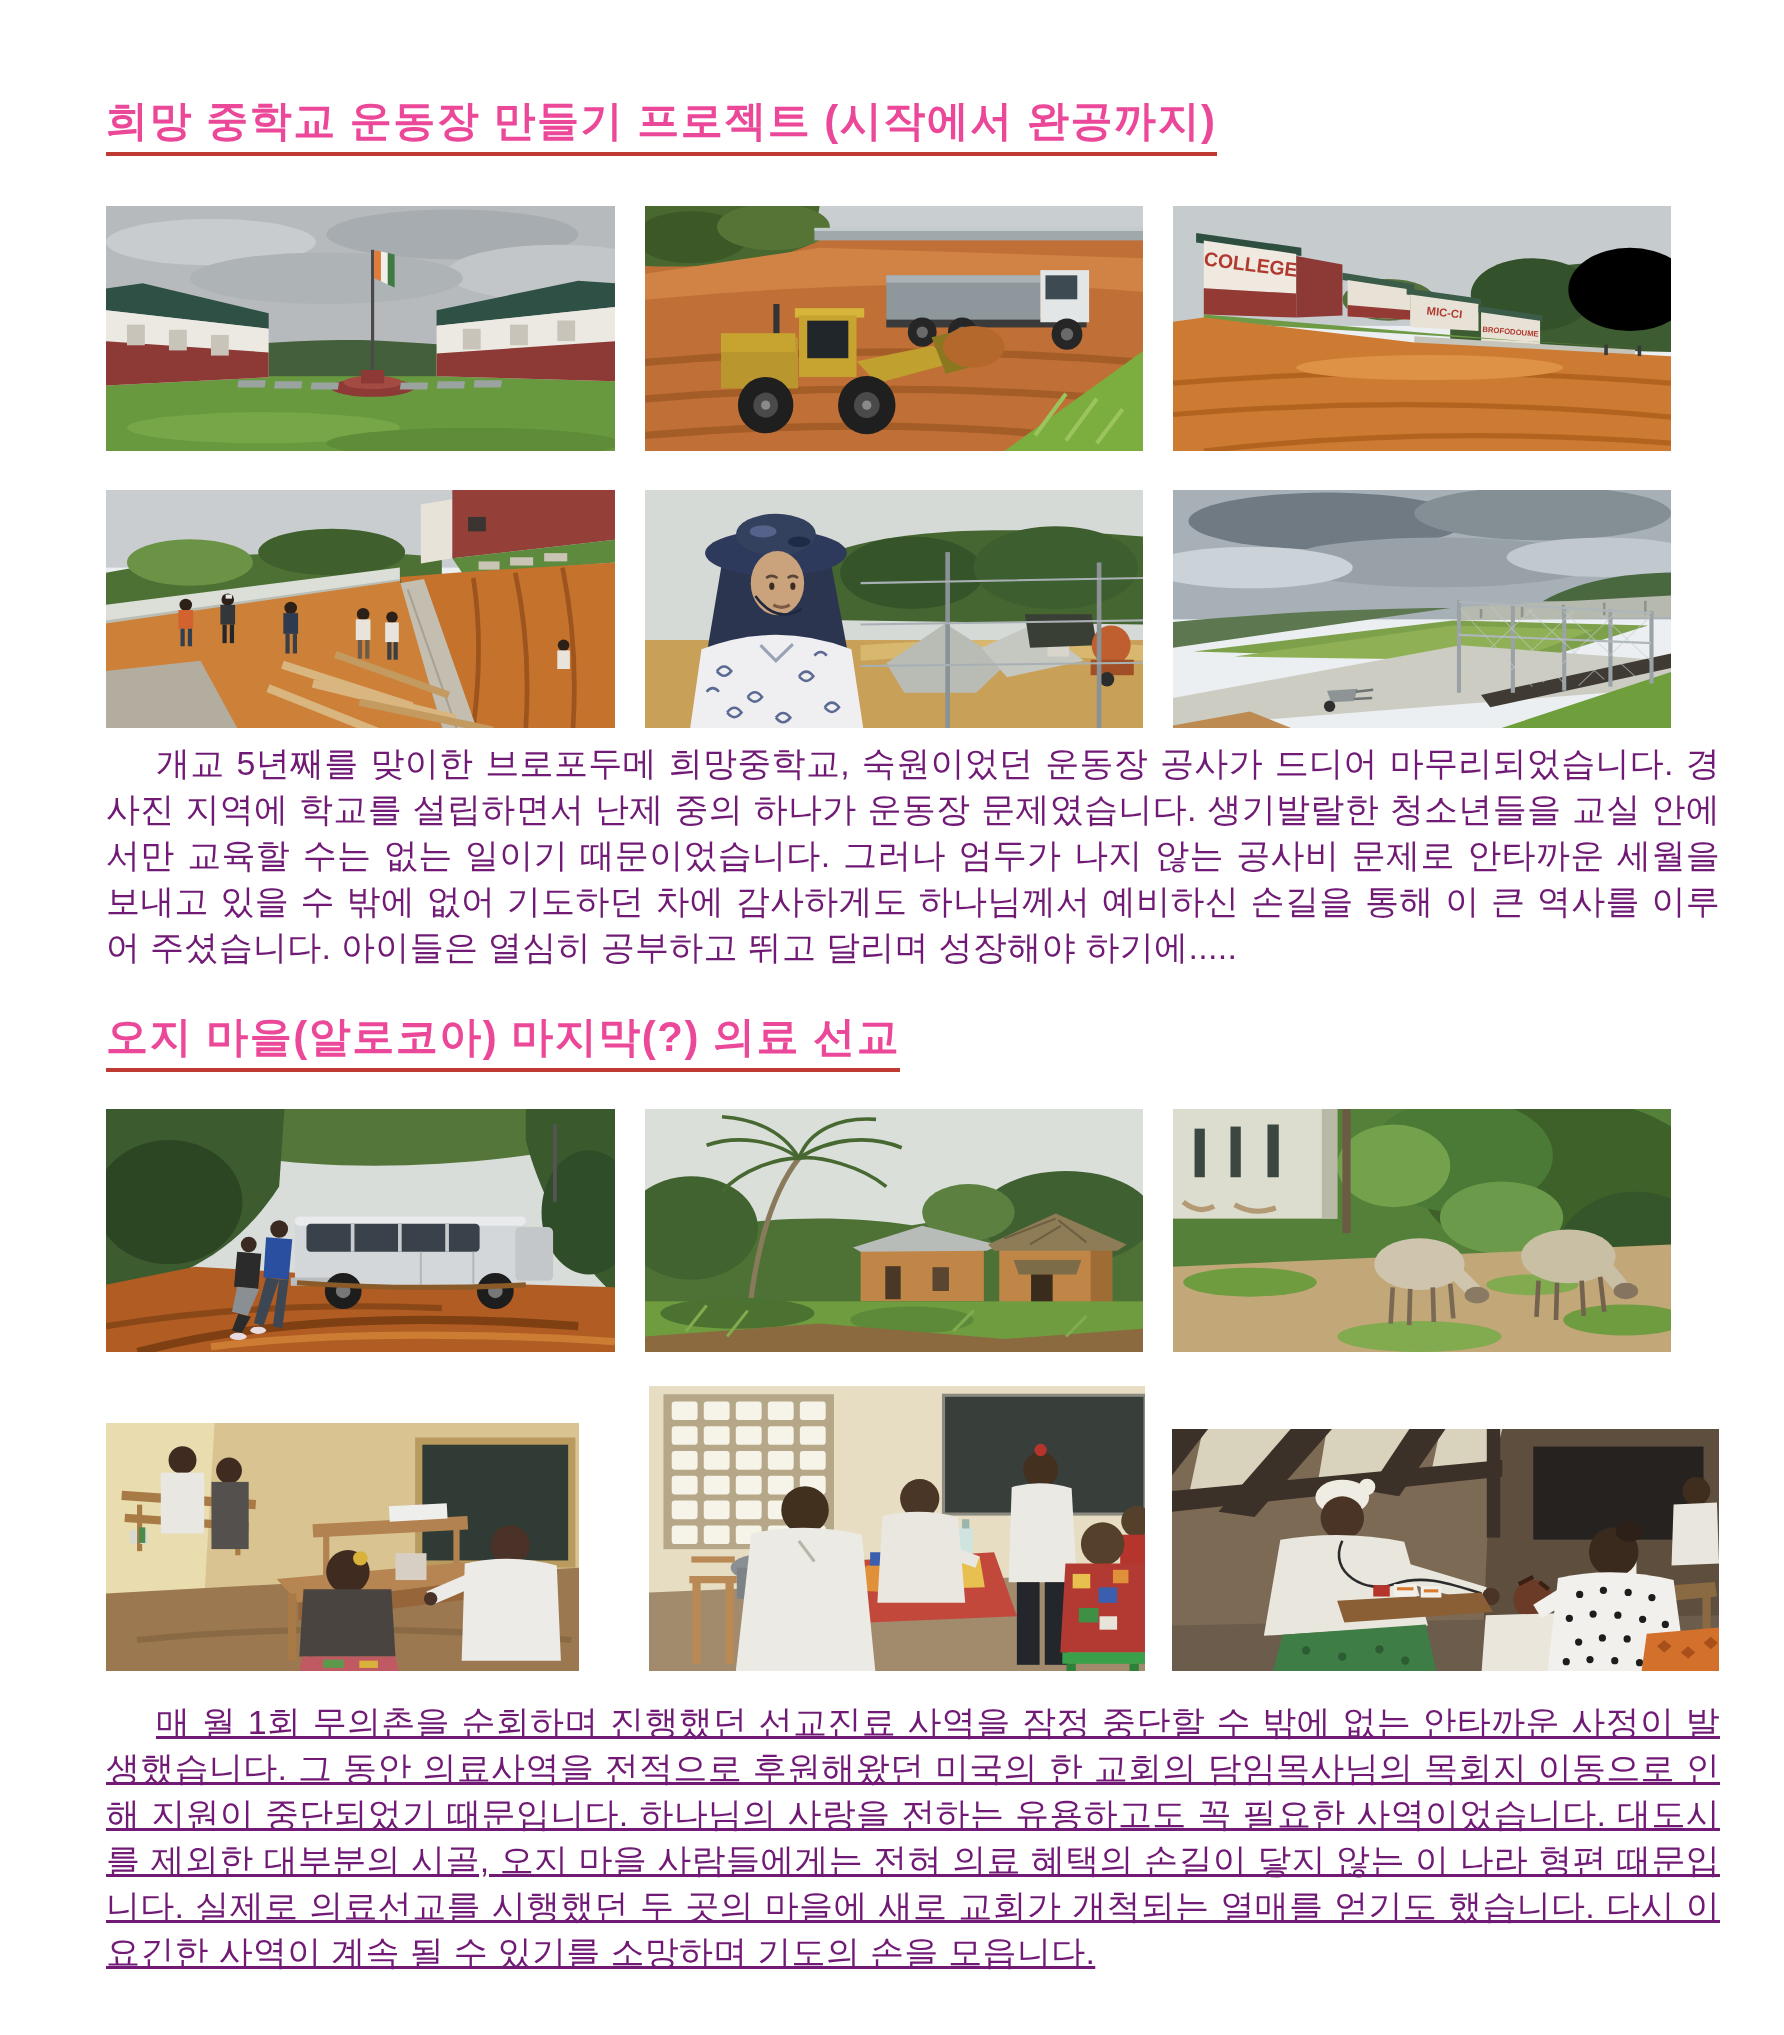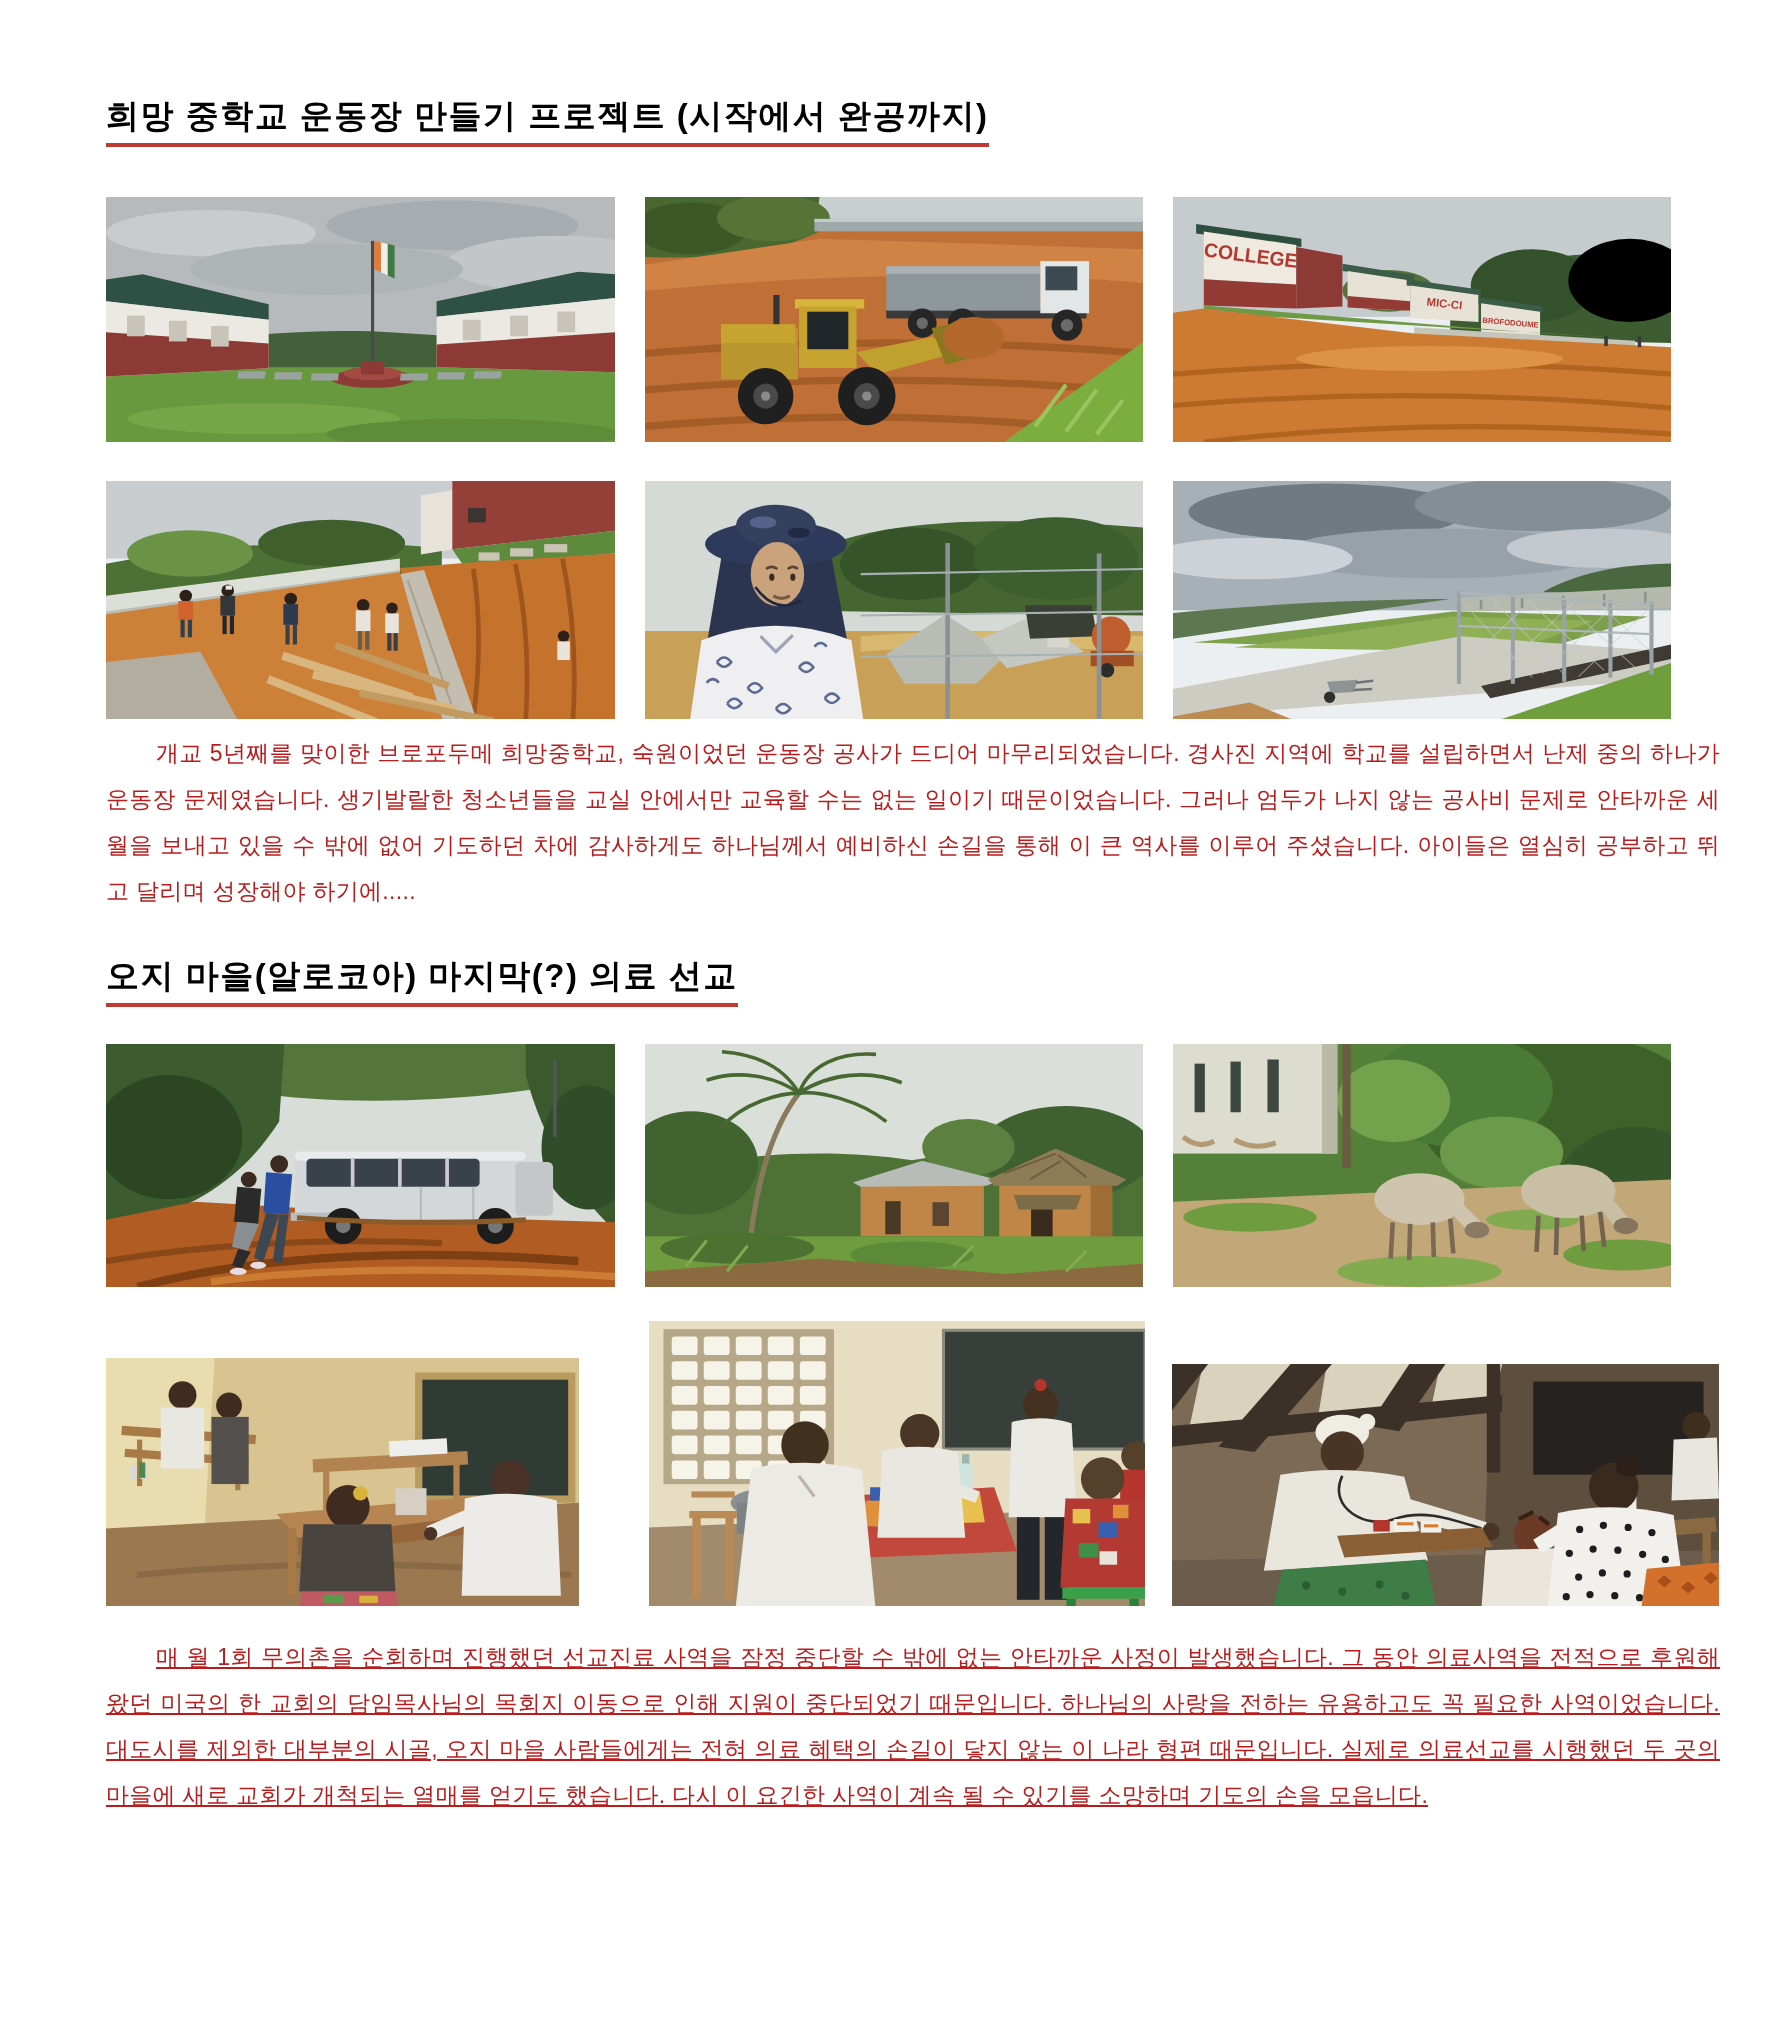--- a/index.html
+++ b/index.html
@@ -1,22 +1,22 @@
 <!DOCTYPE html>
 <html style="font-size:8.3px"><head>
 <meta charset="utf-8">
 <style>
   html,body{margin:0;padding:0;background:#ffffff;}
   body{width:1785px;height:2035px;font-family:"Liberation Sans","DejaVu Sans",sans-serif;color:#1c1c1c;position:relative;}
   .page{padding:98px 65px 0 106px;}
-  .heading{display:inline-block;font-size:33px;font-weight:bold;color:#000000;letter-spacing:1.5px;border-bottom:4.6px solid #bf3a33;padding-bottom:8.3px;line-height:1.1;}
+  .heading{display:inline-block;font-size:42px;font-weight:bold;color:#ec4899;letter-spacing:1.5px;border-bottom:4.6px solid #bf3a33;padding-bottom:8.3px;line-height:1.1;}
   .photo-row{display:flex;margin-top:0;}
   .photo{background:#eceff1;overflow:hidden;flex:none;}
   .photo svg{display:block;width:100%;height:100%;}
-  .para{font-size:23px;line-height:46px;text-align:justify;text-indent:50px;color:#b91c1c;letter-spacing:0.3px;}
+  .para{font-size:34px;line-height:46px;text-align:justify;text-indent:50px;color:#701a75;letter-spacing:0.3px;}
   
   #row-1{margin-top:50px;gap:30px;}
   #row-1 .photo{width:509px;height:245px;}
   #row-1 .photo:nth-child(2){width:498px;}
   #row-1 .photo:nth-child(3){width:498px;}
   #row-2{margin-top:39px;gap:30px;}
   #row-2 .photo{width:509px;height:238px;}
   #row-2 .photo:nth-child(2){width:498px;}
   #row-2 .photo:nth-child(3){width:498px;}
   #para-1{margin-top:11.4px;}

